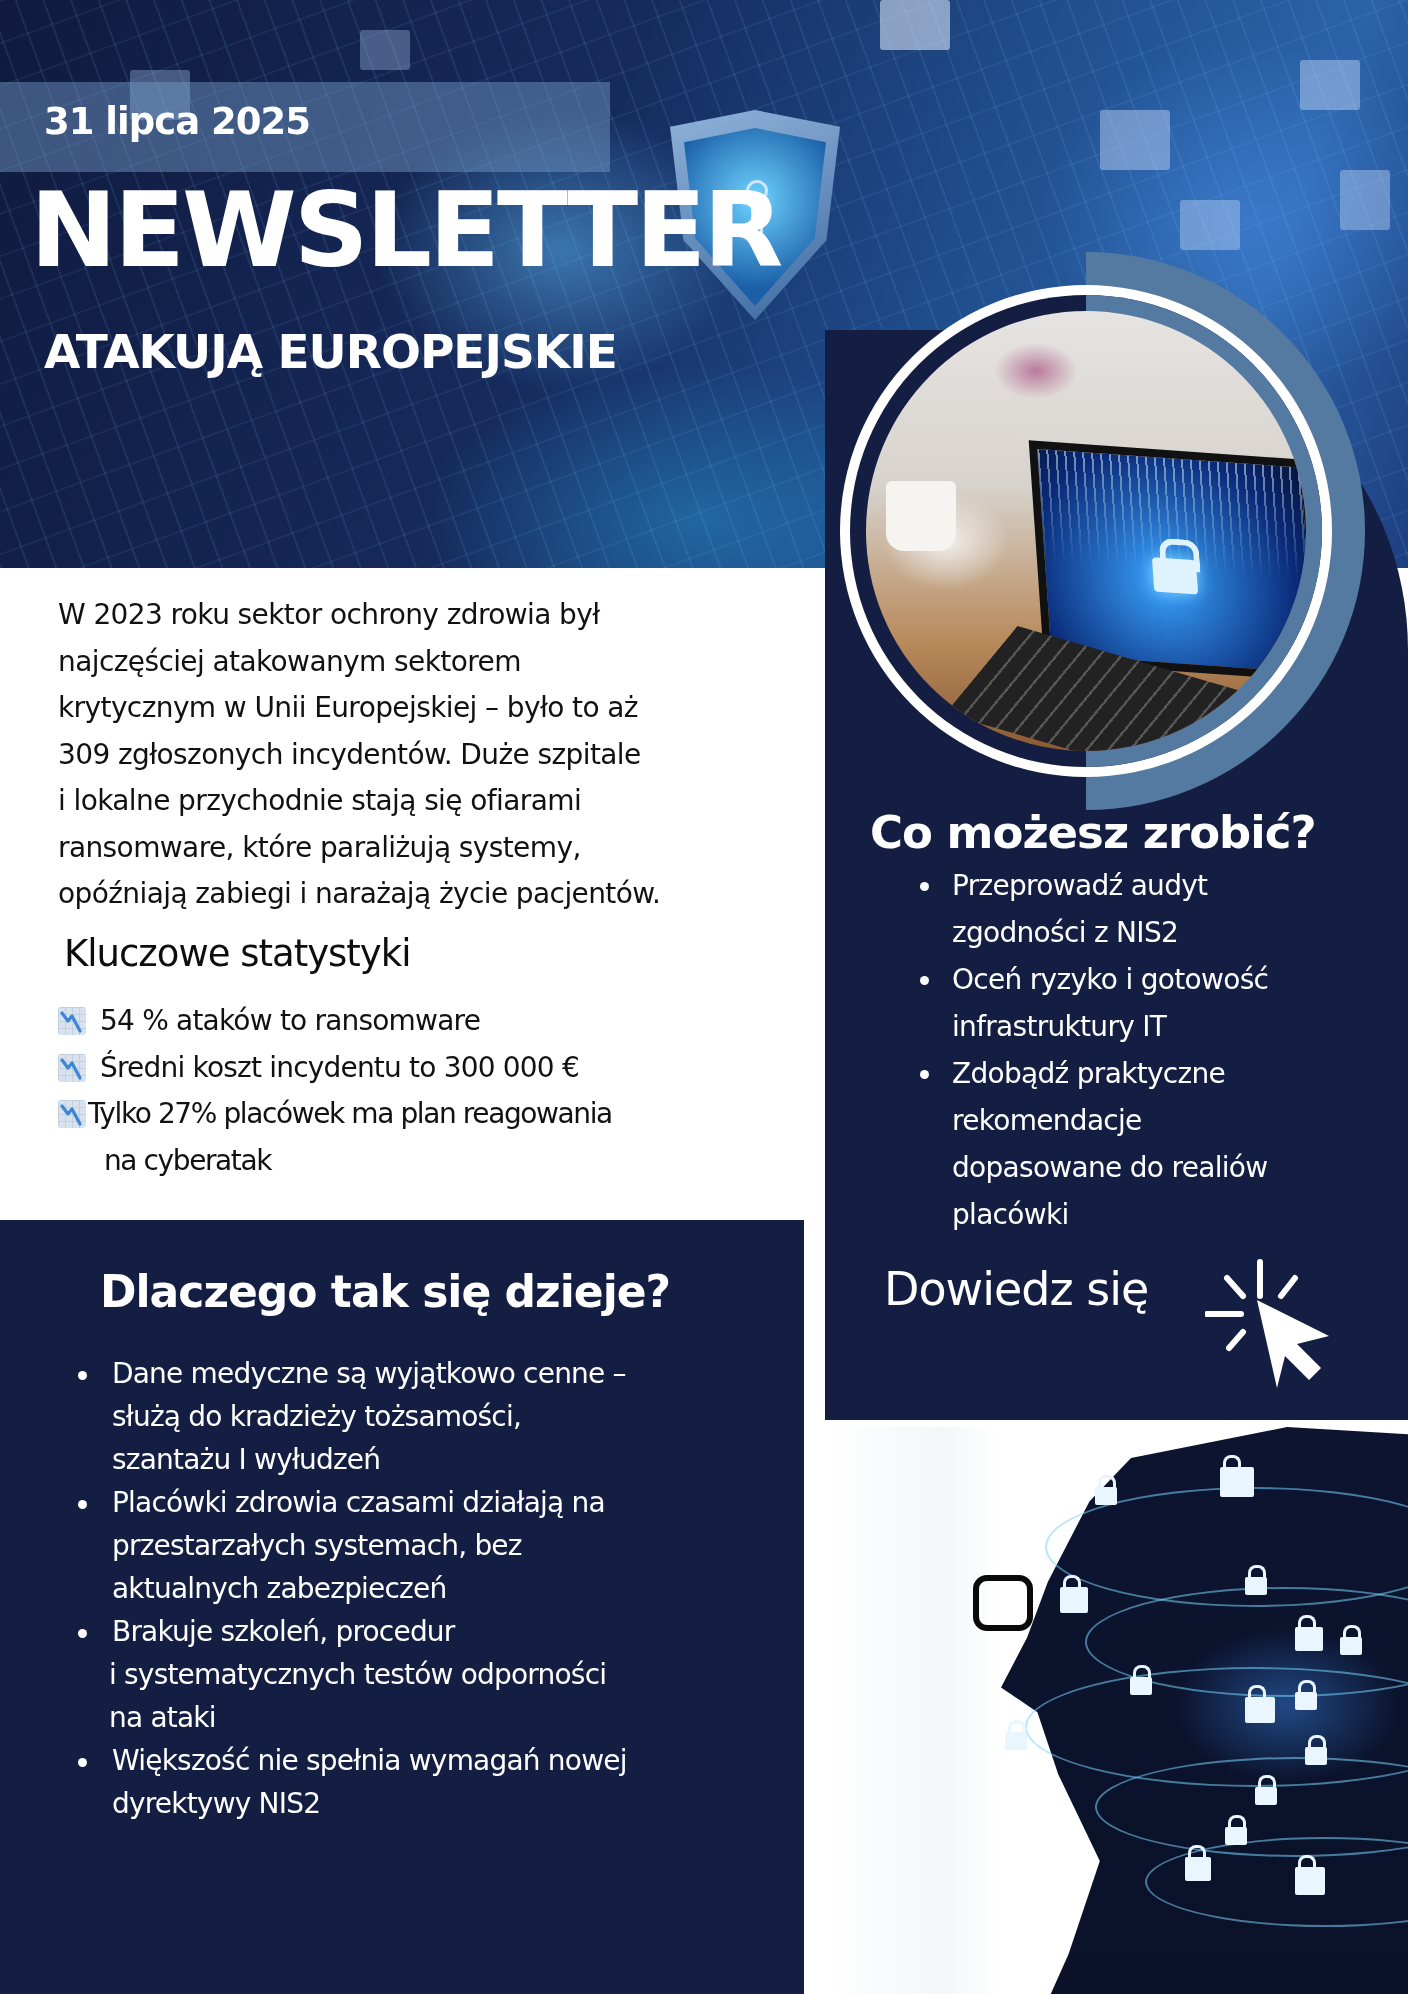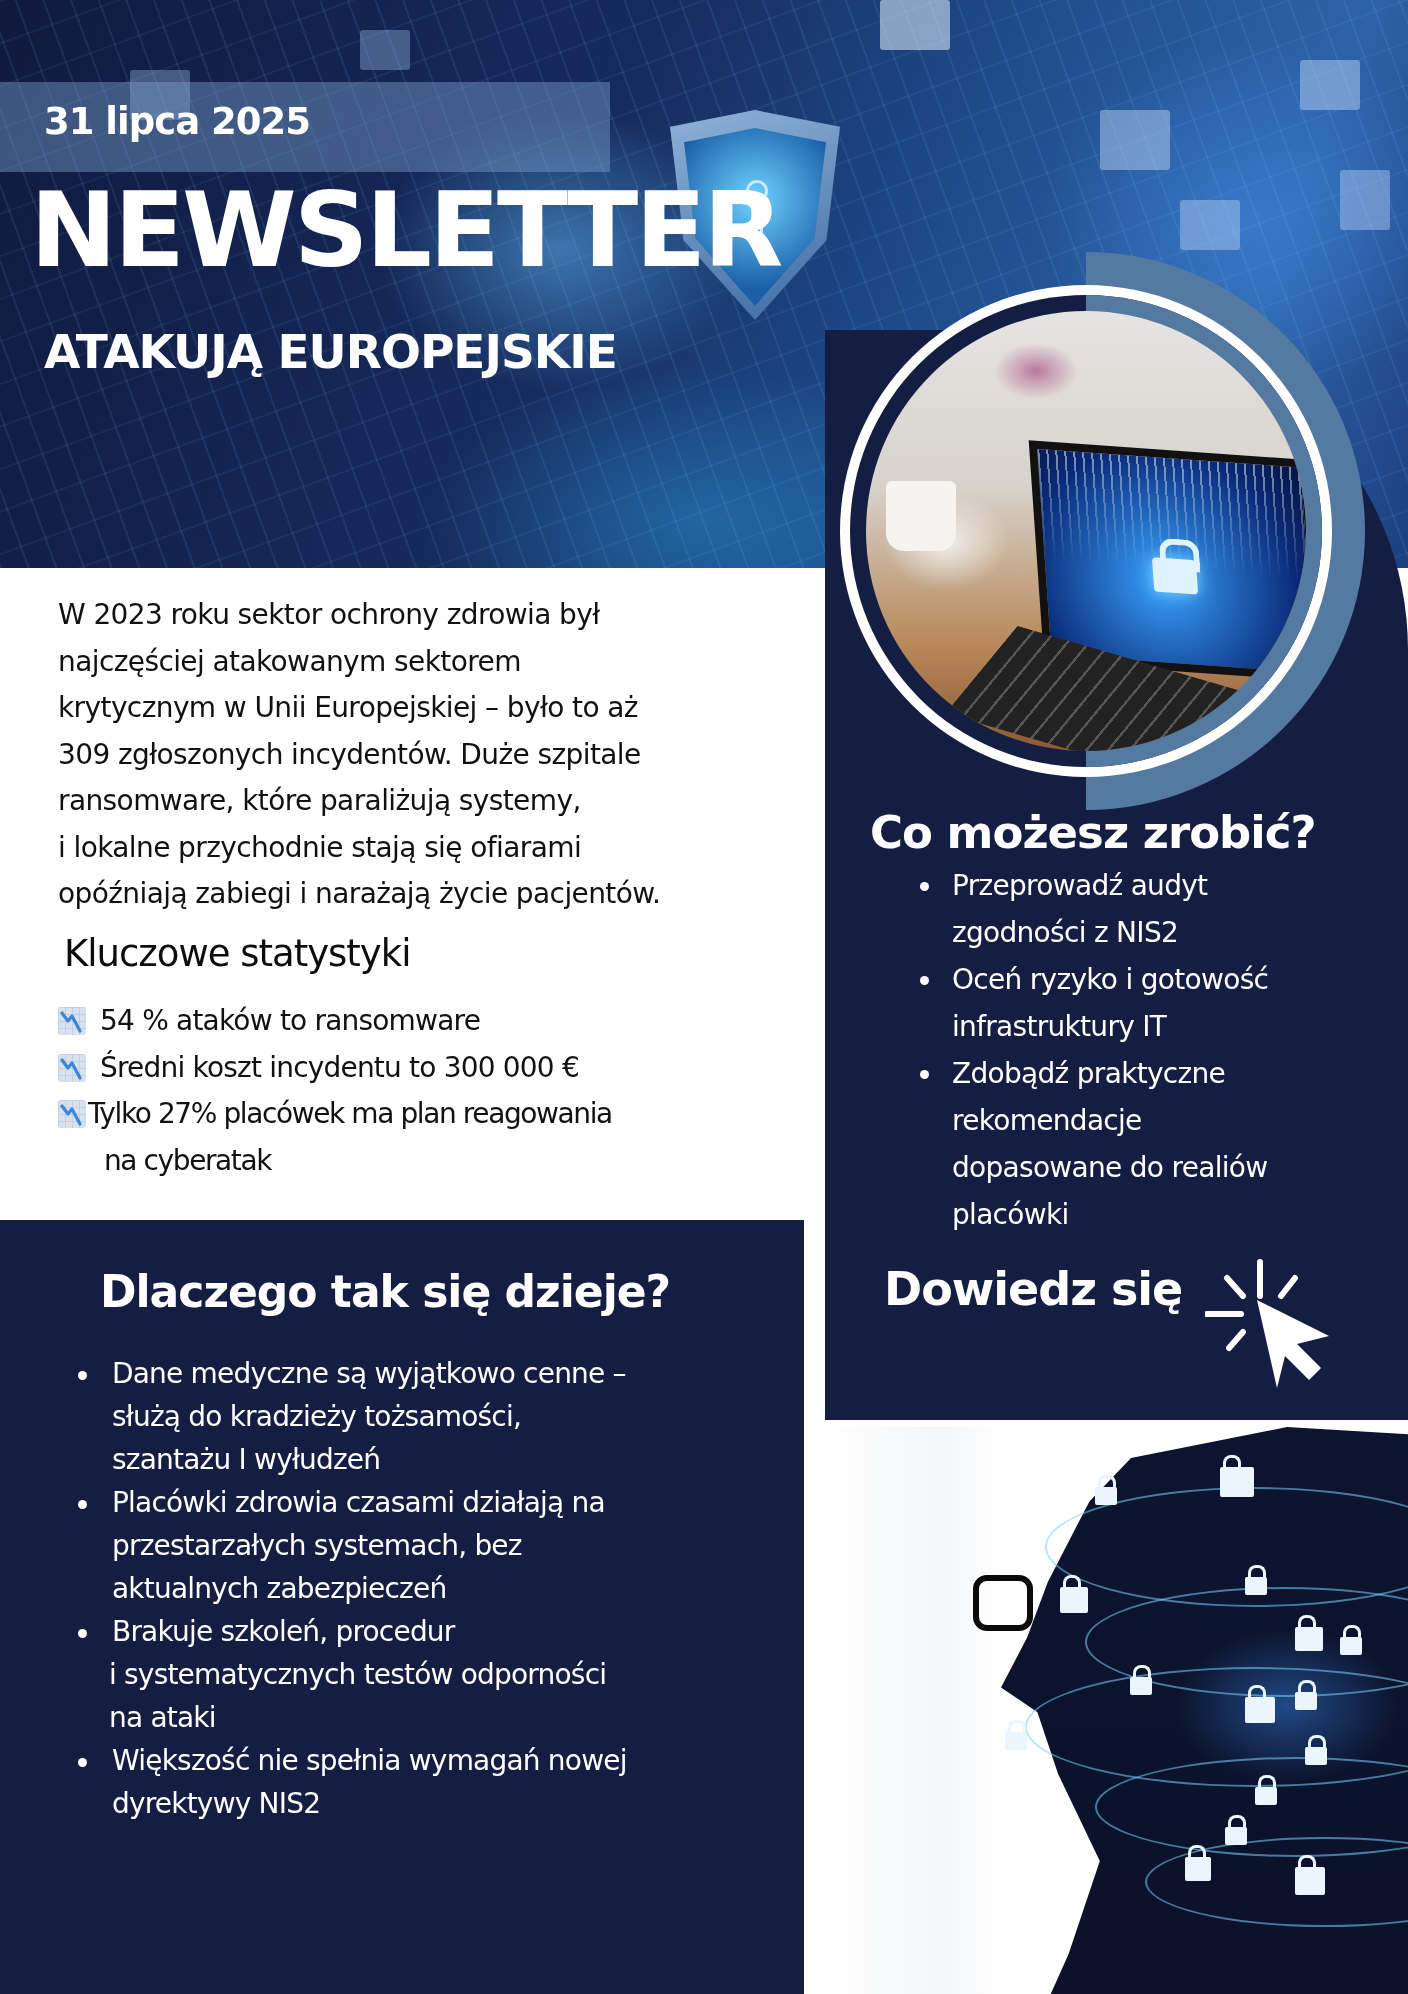--- a/index.html
+++ b/index.html
@@ -191,21 +191,21 @@
       color: #ffffff; letter-spacing: -0.7px;
     }
     .can-list li::before {
       content: ""; position: absolute; left: 10px; top: 20px; width: 9px; height: 9px;
       border-radius: 50%; background: #ffffff;
     }
     .can-list .line { display: block; }
 
     .cta {
       position: absolute; left: 884px; top: 1262px; width: 420px;
-      font-family: "DejaVu Sans", sans-serif; font-weight: bold; font-size: 46px;
+      font-family: "DejaVu Sans", sans-serif; font-weight: normal; font-size: 46px;
       line-height: 55px; color: #ffffff; letter-spacing: -1px;
     }
     .cta-line { display: block; }
     .cursor-icon { position: absolute; left: 1205px; top: 1258px; width: 140px; height: 135px; }
 
     
     .photo-bottom {
       position: absolute; left: 825px; top: 1427px; width: 583px; height: 567px; overflow: hidden;
       background: linear-gradient(90deg, #ffffff 0%, #f4f6f8 20%, #ffffff 30%);
     }
@@ -254,22 +254,22 @@
 <div class="newsletter">NEWSLETTER</div>
 <div class="headline">
   <div>ATAKUJĄ EUROPEJSKIE</div>
 </div>
 
 <div class="intro">
   <div>W 2023 roku sektor ochrony zdrowia był</div>
   <div>najczęściej atakowanym sektorem</div>
   <div>krytycznym w Unii Europejskiej – było to aż</div>
   <div>309 zgłoszonych incydentów. Duże szpitale</div>
+  <div>i lokalne przychodnie stają się ofiarami</div>
   <div>ransomware, które paraliżują systemy,</div>
-  <div>i lokalne przychodnie stają się ofiarami</div>
   <div>opóźniają zabiegi i narażają życie pacjentów.</div>
 </div>
 
 <div class="stats-title">Kluczowe statystyki</div>
 <ul class="stats-list">
   <li>
     <span class="chart-icon">
       <svg width="28" height="28" viewBox="0 0 28 28">
           <polyline points="4,6 10,14 14,9 22,24" fill="none" stroke="#3d86d6" stroke-width="3.2" stroke-linejoin="round" stroke-linecap="round"></polyline>
         </svg>

